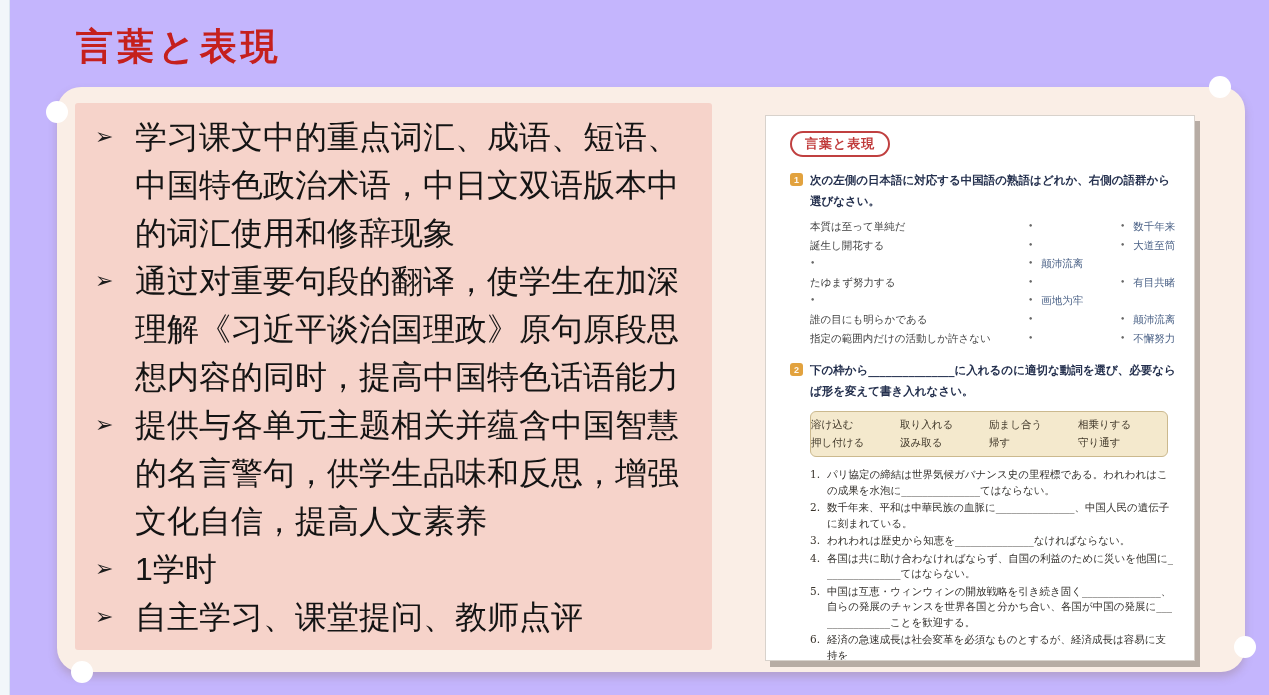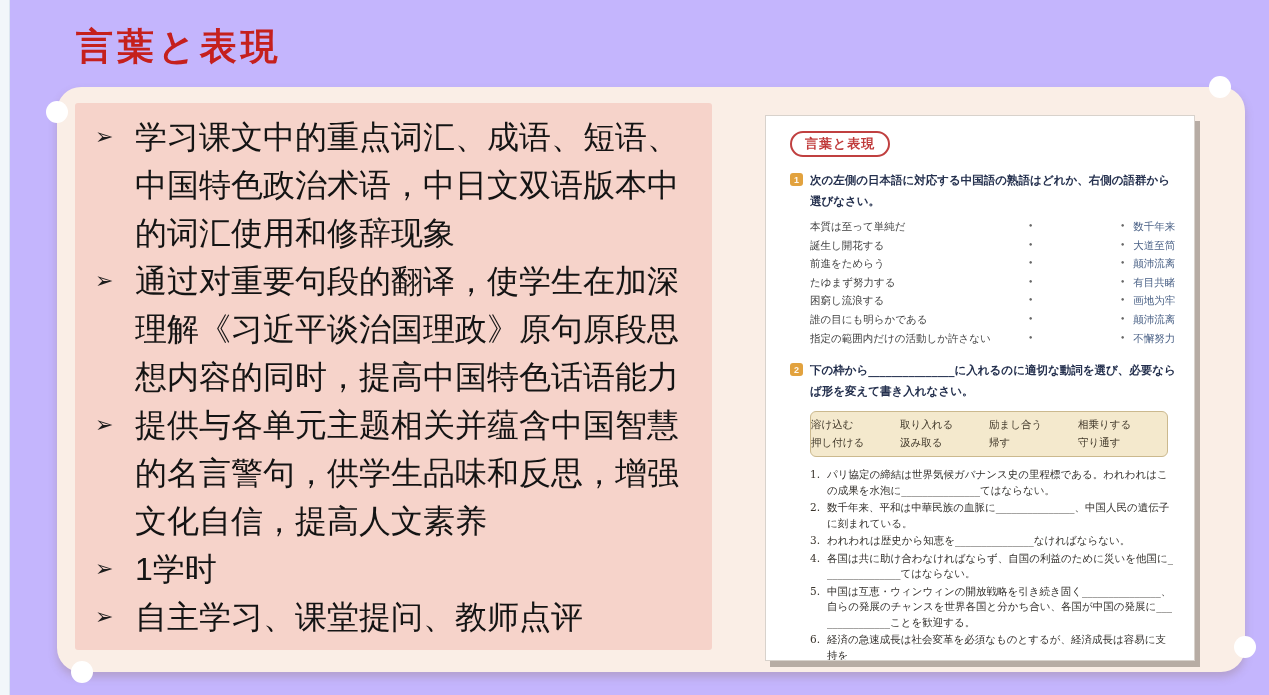--- a/index.html
+++ b/index.html
@@ -118,37 +118,35 @@
         </div>
           <div class="pair-row">
           <span class="pair-jp">誕生し開花する</span>
           <span class="pair-dot">•</span>
           <span class="pair-right">
             <span class="pair-dot">•</span>
             <span class="pair-cn">大道至简</span>
           </span>
         </div>
           <div class="pair-row">
-          <span class="pair-jp">前進をためらう</span>
           <span class="pair-dot">•</span>
           <span class="pair-right">
             <span class="pair-dot">•</span>
             <span class="pair-cn">颠沛流离</span>
           </span>
         </div>
           <div class="pair-row">
           <span class="pair-jp">たゆまず努力する</span>
           <span class="pair-dot">•</span>
           <span class="pair-right">
             <span class="pair-dot">•</span>
             <span class="pair-cn">有目共睹</span>
           </span>
         </div>
           <div class="pair-row">
-          <span class="pair-jp">困窮し流浪する</span>
           <span class="pair-dot">•</span>
           <span class="pair-right">
             <span class="pair-dot">•</span>
             <span class="pair-cn">画地为牢</span>
           </span>
         </div>
           <div class="pair-row">
           <span class="pair-jp">誰の目にも明らかである</span>
           <span class="pair-dot">•</span>
           <span class="pair-right">

